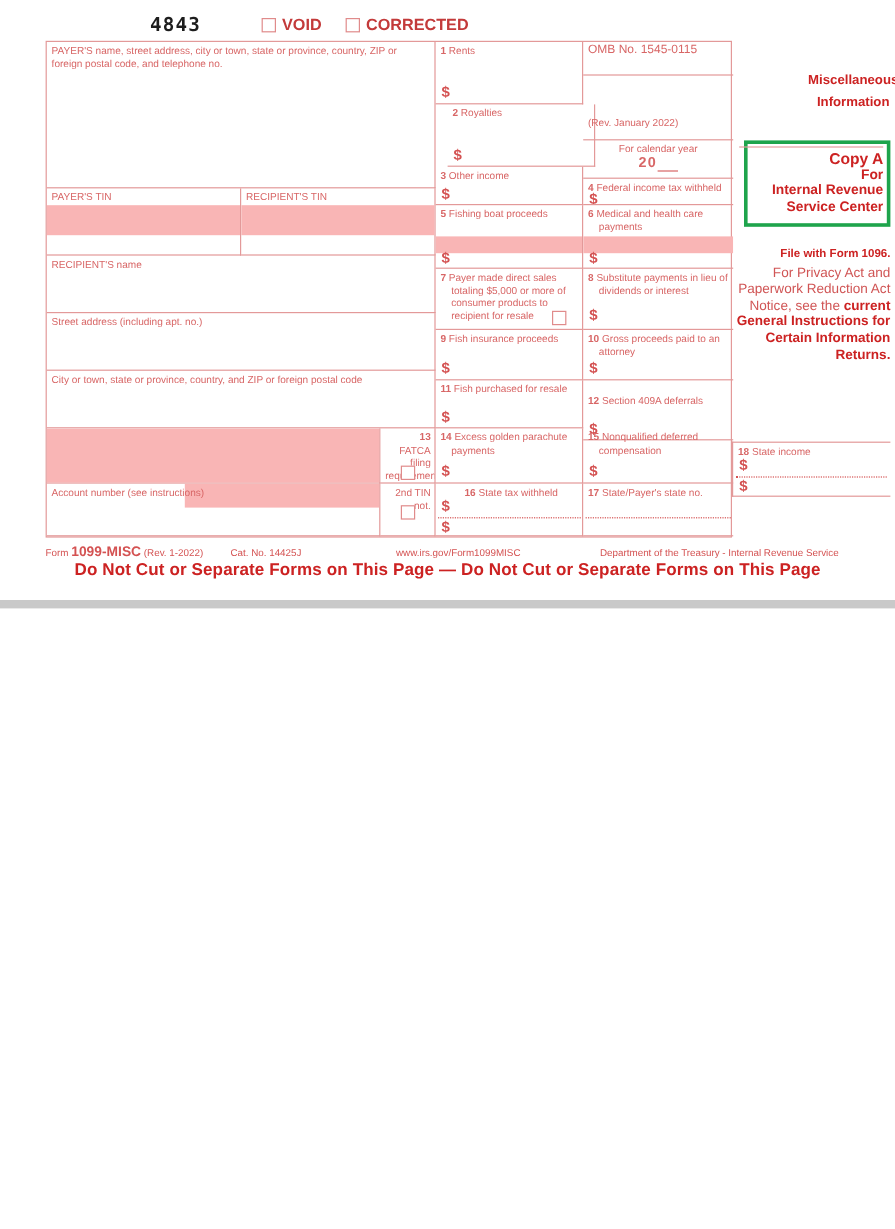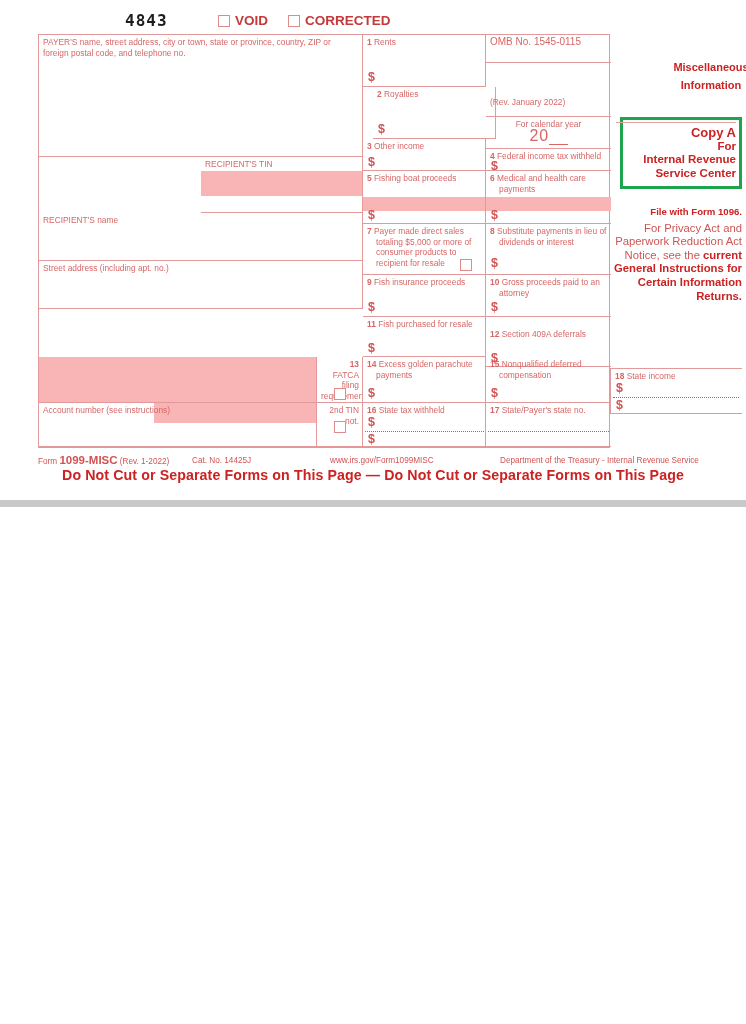--- a/index.html
+++ b/index.html
@@ -45,21 +45,21 @@
   .red .fill{background:#f9b5b5;}
 
   
   .dots{position:absolute;height:0;border-top:1.4px dotted #d45252;}
 
   
   .omb{font-size:10px;}
   .formline{font-size:8.4px;}
   .formline b{font-size:13px;letter-spacing:-.2px;}
   .calyear{text-align:center;font-size:8.4px;line-height:11px;padding-top:2px;}
-  .yr{font-size:16px;letter-spacing:1px;}
+  .yr{font-size:12px;letter-spacing:1px;font-weight:bold;}
   .yr u{text-decoration:none;border-bottom:1.2px solid currentColor;padding:0 11px 0 2px;}
 
   .misc-title{position:absolute;text-align:center;font-weight:700;line-height:18px;}
   #a-misc{left:644px;top:58px;width:134px;font-size:11px;color:#cc2222;}
 
   .greenbox{position:absolute;box-sizing:border-box;border:3px solid #1ea44c;background:#fff;}
   #a-green{left:620px;top:117px;width:122px;height:72px;}
 
   .copy-hdr{position:absolute;text-align:right;}
   #a-copy{left:616px;top:122px;width:120px;padding-right:8px;color:#cc2222;font-size:11.5px;
@@ -95,29 +95,36 @@
     </div>
     <div class="void-wrap" id="a-corr">
       <span class="cbx red"></span><span>CORRECTED</span>
     </div>
 
     <div class="grid red" id="a-grid">
 
       <div class="cell" style="left:0;top:0;width:324px;height:122px;">
         <span class="lbl" style="padding-right:4px;">PAYER'S name, street address, city or town, state or province, country, ZIP or foreign postal code, and telephone no.</span>
       </div>
+      <div class="cell" style="left:0;top:122px;width:162px;height:56px;">
+        <span class="lbl">PAYER'S TIN</span>
+        <div class="fill" style="left:0;top:14px;width:162px;height:25px;"></div>
+      </div>
       <div class="cell" style="left:162px;top:122px;width:162px;height:56px;">
         <span class="lbl">RECIPIENT'S TIN</span>
         <div class="fill" style="left:0;top:14px;width:162px;height:25px;"></div>
       </div>
       <div class="cell" style="left:0;top:226px;width:324px;height:48px;">
         <span class="lbl">Street address (including apt. no.)</span>
       </div>
       <div class="cell" style="left:0;top:178px;width:324px;height:48px;">
         <span class="lbl">RECIPIENT'S name</span>
+      </div>
+      <div class="cell" style="left:0;top:274px;width:324px;height:48px;">
+        <span class="lbl">City or town, state or province, country, and ZIP or foreign postal code</span>
       </div>
       <div class="cell" style="left:0;top:322px;width:278px;height:46px;">
         <div class="fill" style="left:0;top:0;width:278px;height:46px;"></div>
       </div>
       <div class="cell" style="left:0;top:368px;width:278px;height:44px;">
         <span class="lbl" style="position:relative;z-index:2;">Account number (see instructions)</span>
         <div class="fill" style="left:115px;top:0;width:163px;height:20px;"></div>
       </div>
 
       <div class="cell" style="left:278px;top:322px;width:46px;height:46px;">
@@ -155,21 +162,21 @@
         <span class="dollar" style="left:5px;top:26px;">$</span>
       </div>
       <div class="cell" style="left:324px;top:282px;width:123px;height:40px;">
         <span class="lbl"><span class="n">11</span> <span>Fish purchased for resale</span></span>
         <span class="dollar" style="left:5px;top:25px;">$</span>
       </div>
       <div class="cell" style="left:324px;top:322px;width:123px;height:46px;">
         <span class="lbl ind"><span class="n">14</span> <span>Excess golden parachute payments</span></span>
         <span class="dollar" style="left:5px;top:30px;">$</span>
       </div>
-      <div class="cell" style="left:324px;top:368px;width:123px;height:44px;">
+      <div class="cell" style="left:324px;top:368px;width:123px;height:44px;text-align:center;">
         <span class="lbl"><span class="n">16</span> <span>State tax withheld</span></span>
         <span class="dollar" style="left:5px;top:13px;">$</span>
         <div class="dots" style="left:2px;top:28px;width:119px;"></div>
         <span class="dollar" style="left:5px;top:30px;">$</span>
       </div>
 
       <div class="cell nb-r" style="left:447px;top:0;width:125px;height:28px;">
         <span class="lbl omb">OMB No. 1545-0115</span>
       </div>
       <div class="cell nb-r" style="left:447px;top:60px;width:125px;height:22px;">

